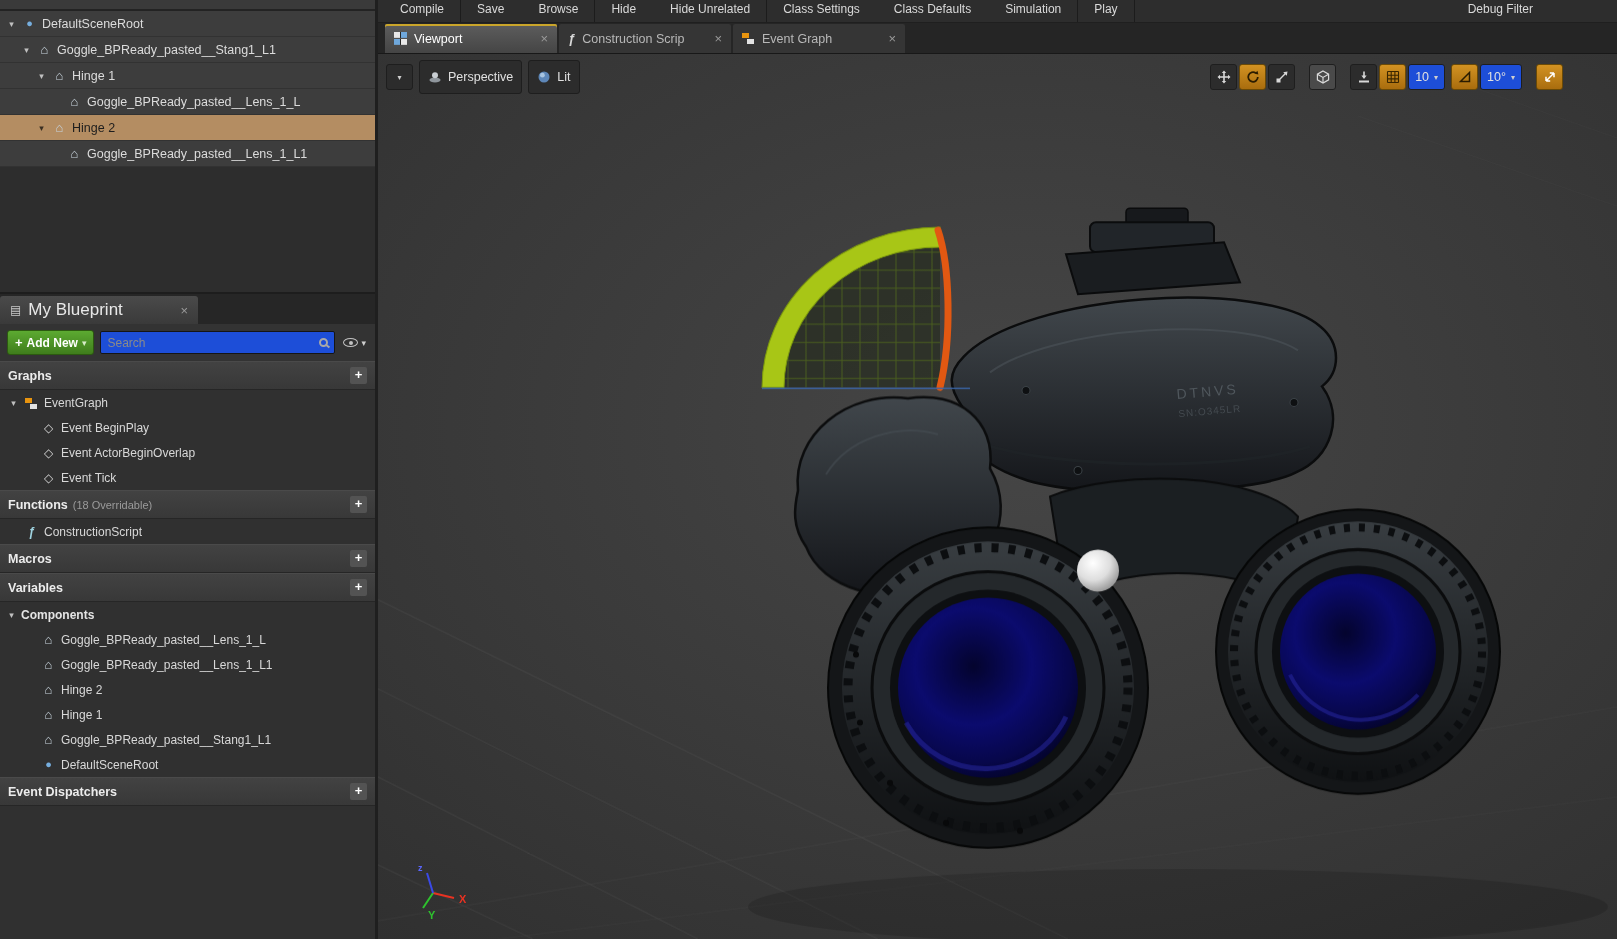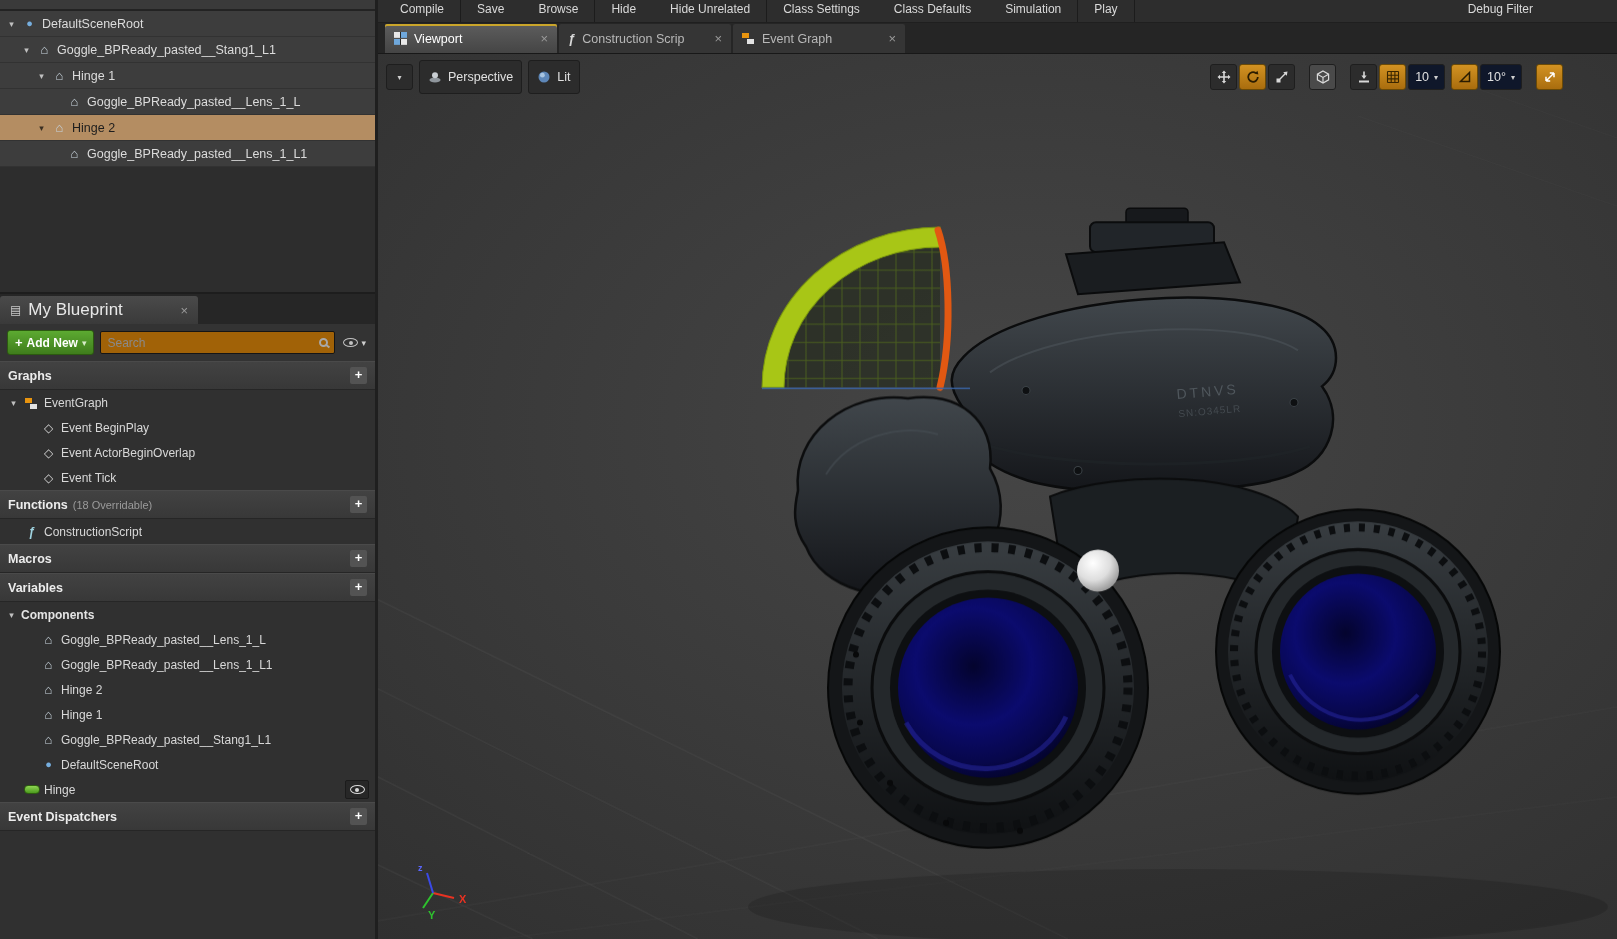--- a/index.html
+++ b/index.html
@@ -38,21 +38,21 @@
   background:linear-gradient(#4a4a4a,#3a3a3a);border-radius:3px 3px 0 0}
 .book-icon{color:#c9c9c9;font-size:12px}
 .mb-tab-label{color:#e8e8e8;font-size:17px}
 .tab-close{margin-left:auto;color:#9a9a9a;font-size:13px}
 .mb-toolbar{height:37px;display:flex;align-items:center;gap:6px;padding:0 7px;background:#333}
 .add-new{height:25px;display:flex;align-items:center;gap:4px;padding:0 7px;color:#fff;font-weight:bold;
   background:linear-gradient(#5caa31,#3f7d1c);border:1px solid #2c5a10;border-radius:3px}
 .plus-glyph{font-weight:bold;font-size:13px}
 .caret{font-size:9px;color:#cfcfcf}
 .add-new .caret{color:#d8ecc8}
-.search-box{flex:1;height:23px;background:#a16207;border:1px solid #151515;border-radius:2px;
+.search-box{flex:1;height:23px;background:#1d4ed8;border:1px solid #151515;border-radius:2px;
   display:flex;align-items:center;padding:0 6px;gap:4px}
 .search-input{flex:1;background:transparent;border:none;outline:none;color:#ccc;font-size:12px;min-width:0}
 .search-input::placeholder{color:#8a8a8a}
 .mag-icon{width:9px;height:9px;border:2px solid #a8a8a8;border-radius:50%;position:relative;flex:none}
 .mag-icon::after{content:"";position:absolute;width:5px;height:2px;background:#a8a8a8;right:-4px;bottom:-2px;transform:rotate(40deg)}
 .eye-filter{display:flex;align-items:center;gap:3px;padding:0 2px}
 .eye-icon{width:15px;height:9px;border:1.5px solid #c2c2c2;border-radius:50%;position:relative;flex:none}
 .eye-icon::after{content:"";position:absolute;left:50%;top:50%;width:4px;height:4px;margin:-2px;background:#c2c2c2;border-radius:50%}
 .mb-list{flex:1;overflow:hidden}
 .mb-header{height:29px;display:flex;align-items:center;padding:0 8px;font-weight:bold;color:#ececec;font-size:12.5px;
@@ -91,21 +91,21 @@
 .tab .tab-close{margin-left:auto}
 
 .viewport{position:relative;flex:1;min-height:0;background:#383838}
 svg.scene{position:absolute;inset:0;width:100%;height:100%;display:block}
 .vp-toolbar{position:absolute;left:8px;right:8px;top:6px;display:flex;align-items:center;gap:6px}
 .vp-btn{height:26px;display:flex;align-items:center;gap:6px;padding:16px 8px;font-size:12.5px;color:#e0e0e0;
   background:rgba(43,43,43,0.92);border:1px solid #1e1e1e;border-radius:3px}
 .vp-btn.sq{width:27px;padding:0;justify-content:center;flex:none}
 .vp-btn.lite{background:#4a4a4a;margin:0 8px}
 .vp-btn.orange{background:linear-gradient(#d29222,#a96d0e);border-color:#6b4a06}
-.vp-btn.value{padding:0 6px;gap:5px;background:#0f172a}
+.vp-btn.value{padding:0 6px;gap:5px;background:#1d4ed8}
 .vp-btn.last{margin-left:8px;margin-right:46px}
 .vp-group{display:flex;gap:2px}
 .vp-spacer{flex:1}
 .vicon{width:14px;height:14px;display:block}
 .vp-btn .caret{font-size:8px}
 </style>
 </head>
 <body>
 
 <div class="app">
@@ -239,28 +239,20 @@
           </div>
           <div class="mb-item" style="padding-left: 25px;">
             <span class="expander hidden"></span>
             <span class="ricon ricon-mesh">⌂</span>
             <span>Goggle_BPReady_pasted__Stang1_L1</span>
           </div>
           <div class="mb-item" style="padding-left: 25px;">
             <span class="expander hidden"></span>
             <span class="ricon ricon-scene-root">●</span>
             <span>DefaultSceneRoot</span>
-          </div>
-          <div class="mb-item" style="padding-left: 8px;">
-            <span class="expander hidden"></span>
-            <span class="ricon ricon-variable"></span>
-            <span>Hinge</span>
-            <span class="eye-btn">
-              <span class="eye-icon"></span>
-            </span>
           </div>
           <div class="mb-header">
             <span>Event Dispatchers</span>
             <span class="plus-btn">+</span>
           </div>
         </div>
     </div>
   </div>
 
   <div class="main">

